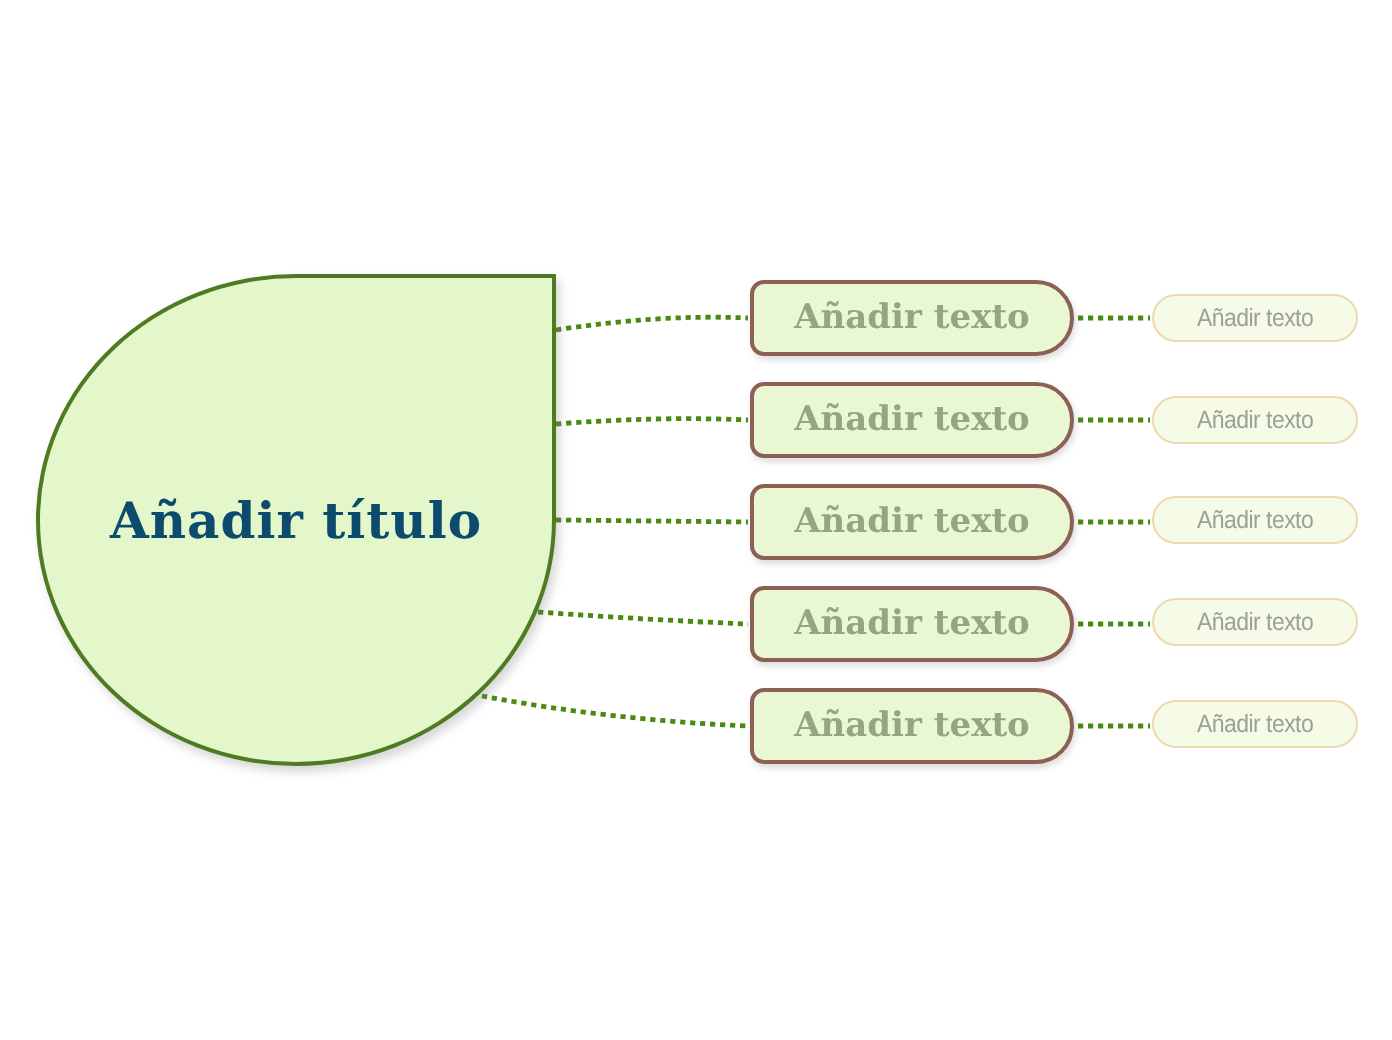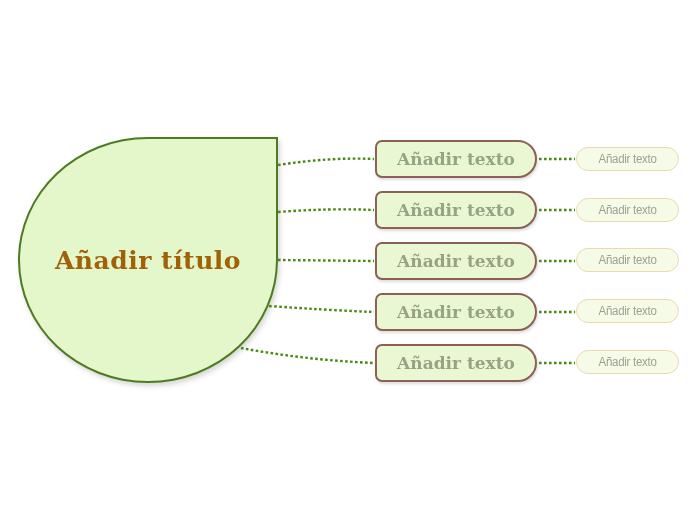--- a/index.html
+++ b/index.html
@@ -32,21 +32,21 @@
     display: flex;
     align-items: center;
     justify-content: center;
     cursor: pointer;
     box-sizing: content-box;
   }
   .central-topic .label {
     font-family: "DejaVu Serif", serif;
     font-weight: bold;
     font-size: 25px;
-    color: #a16207;
+    color: #0c4a6e;
     letter-spacing: 0.5px;
     white-space: nowrap;
   }
   .main-topic {
     position: absolute;
     left: 375px;
     width: 158px; height: 34px;
     background: #e9f8d2;
     border: 2px solid #8d6055;
     border-radius: 7px 19px 19px 7px;

